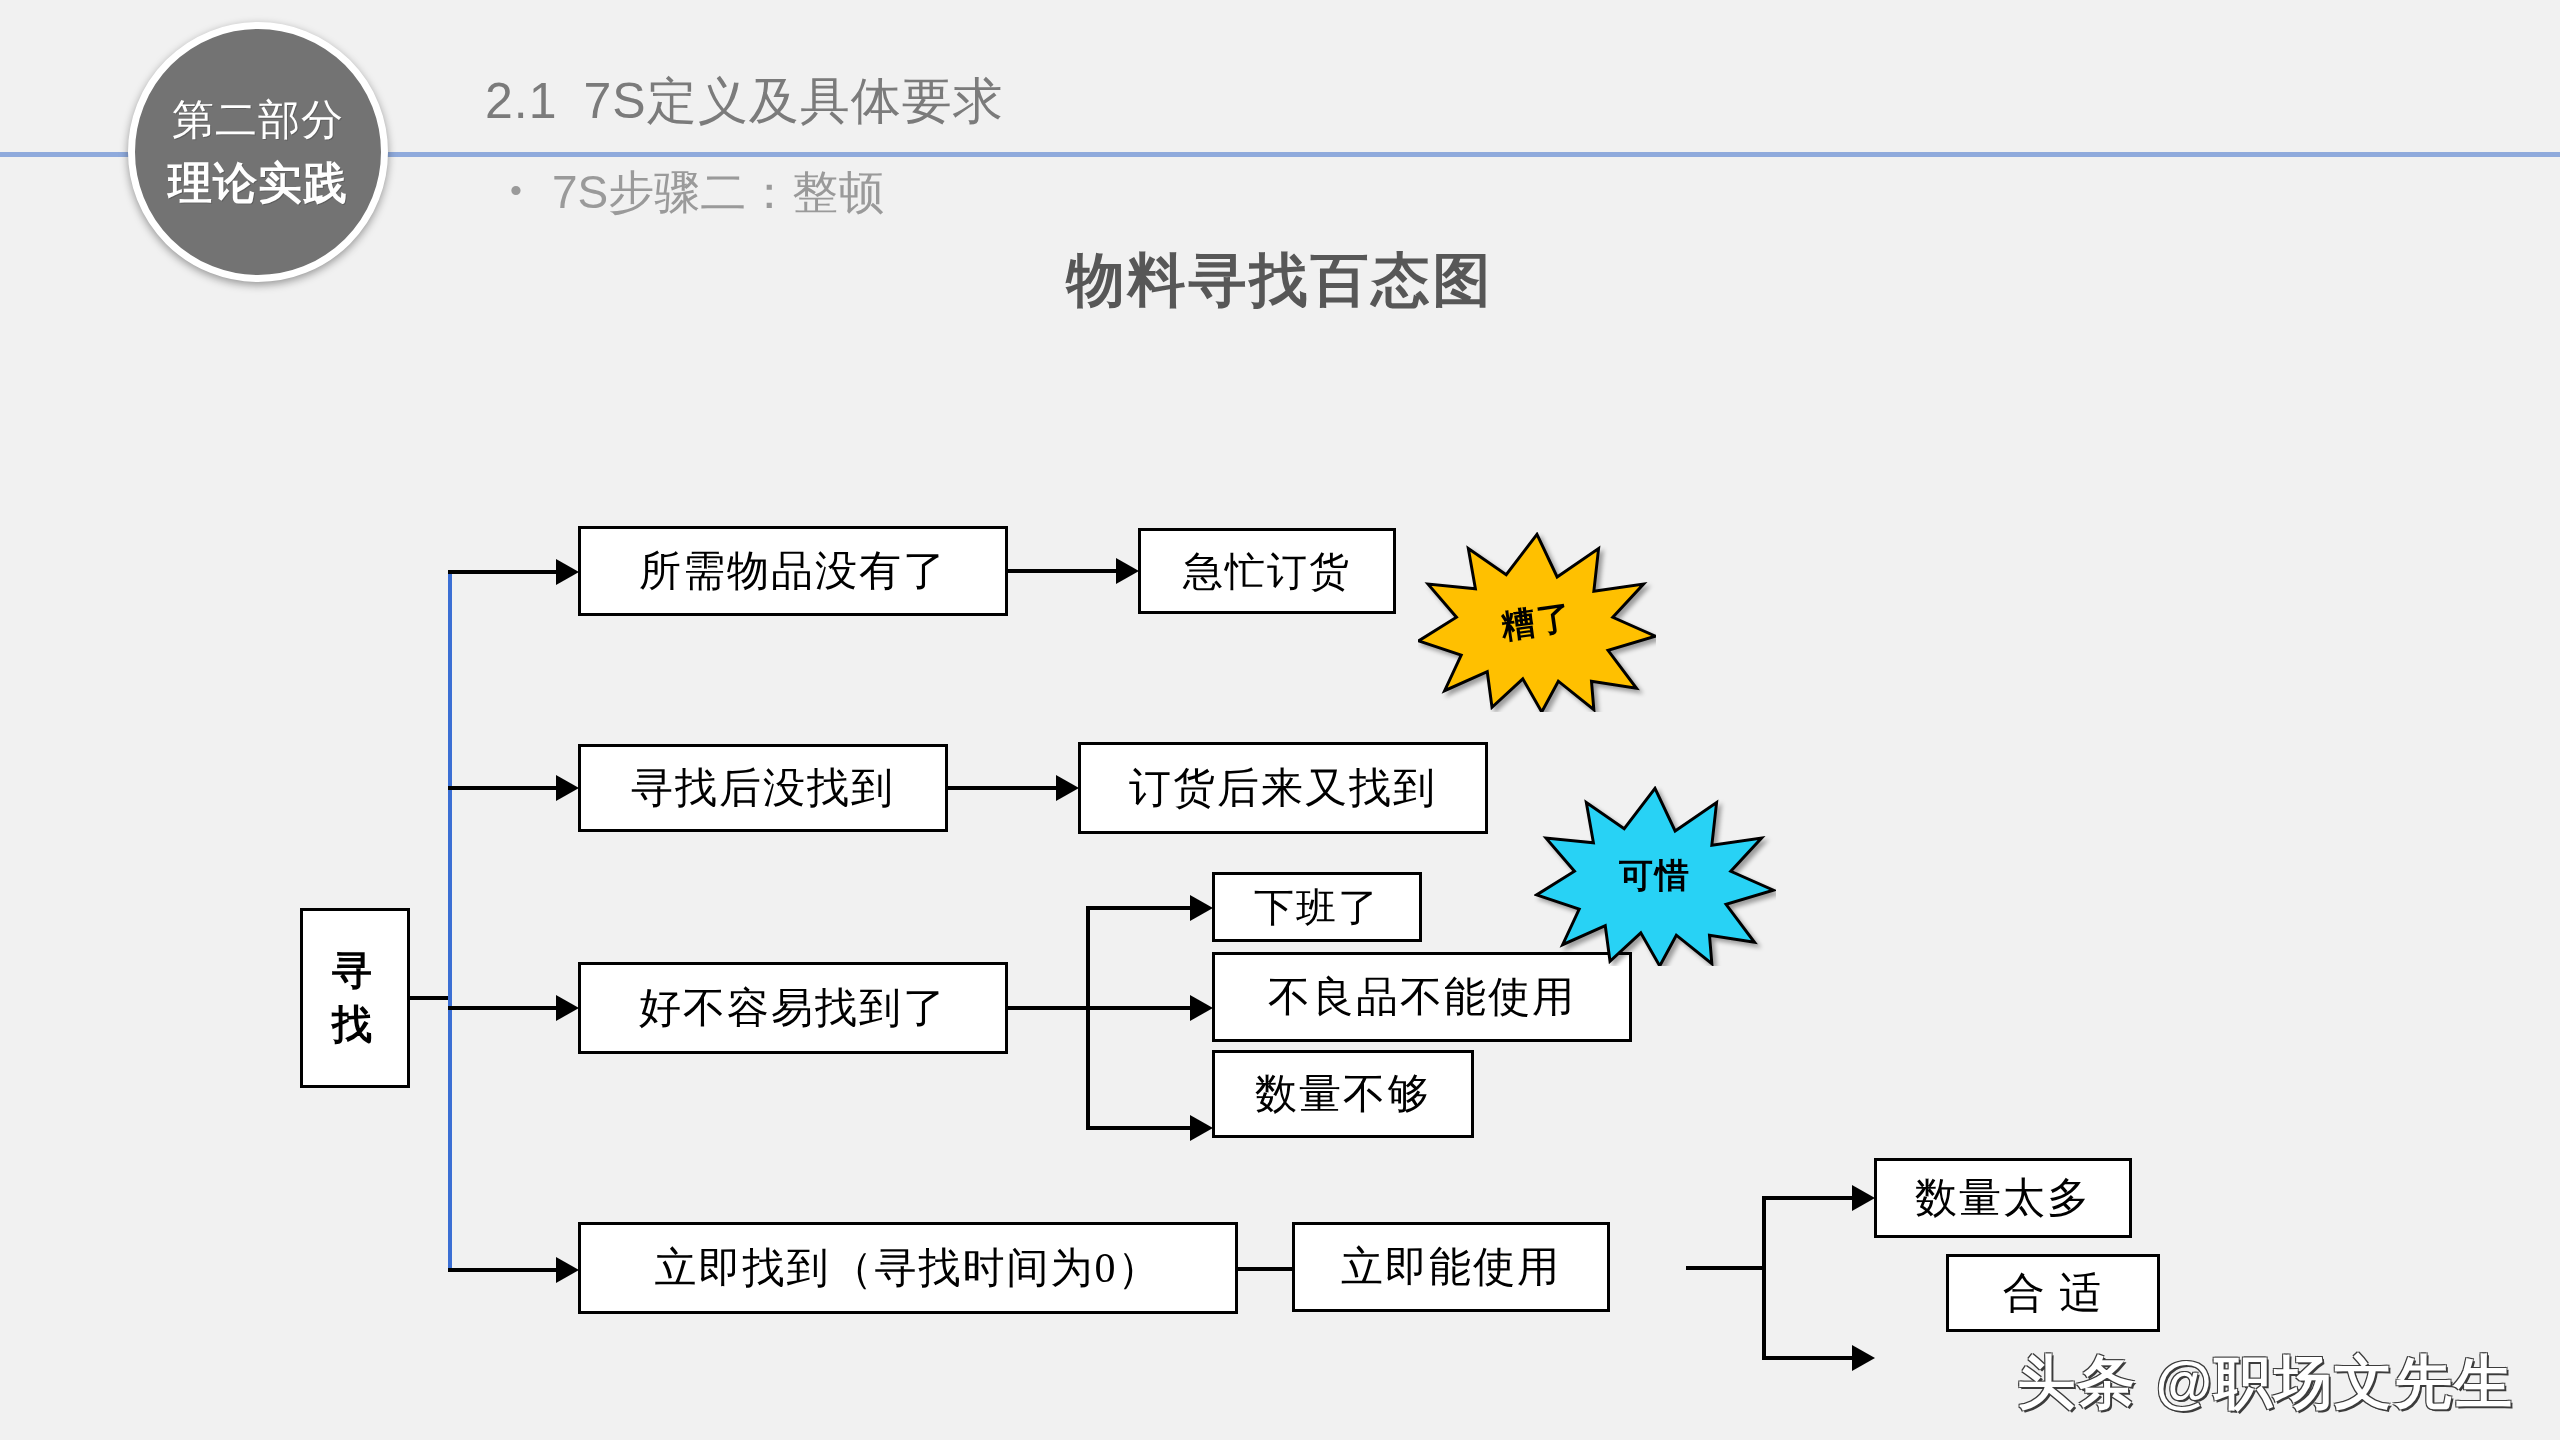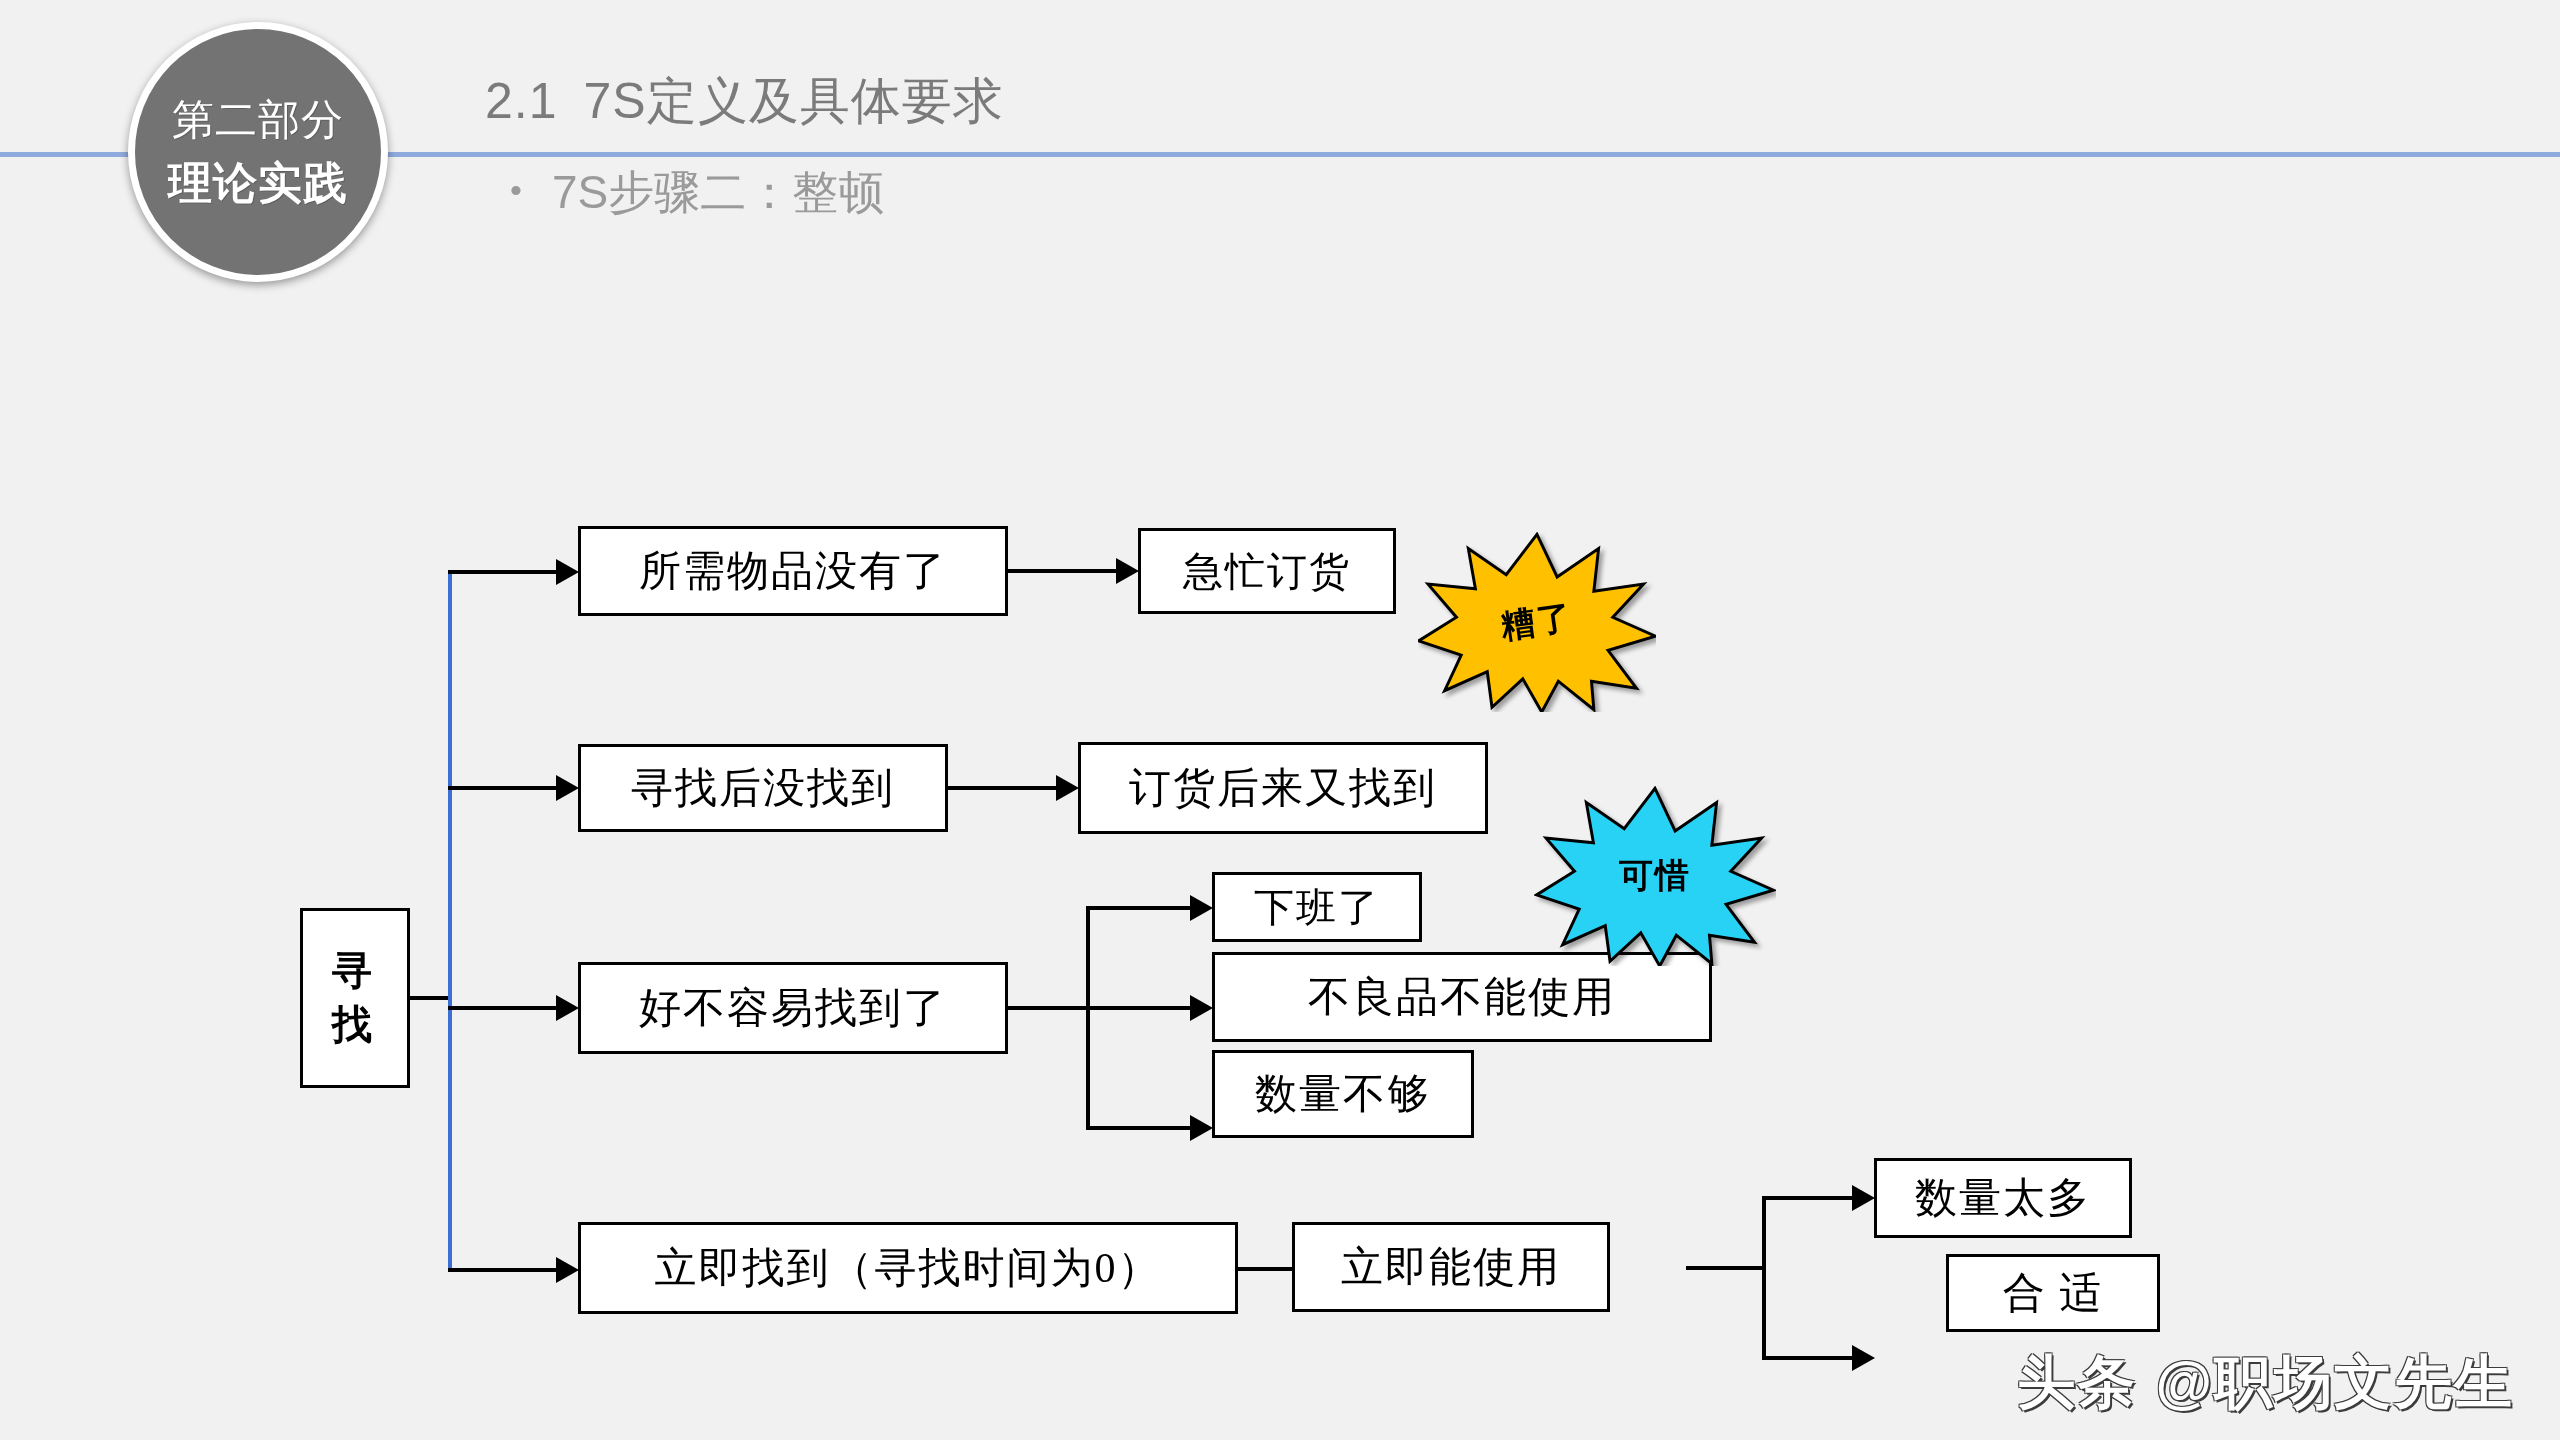--- a/index.html
+++ b/index.html
@@ -194,20 +194,21 @@
 
   <div class="head-title">
     <span class="num">2.1</span><span>7S定义及具体要求</span>
   </div>
 
   <div class="head-sub">
     <span class="bullet">•</span>
     <span>7S步骤二：整顿</span>
   </div>
 
+  <div class="slide-title">物料寻找百态图</div>
 
   <div class="node tall" style="left:300px; top:908px; width:110px; height:180px; font-size:40px;">
     <span>寻</span>
     <span>找</span>
   </div>
 
   <div class="hline" style="left:410px; top:996px; width:40px;"></div>
 
   <div class="spine" style="left:448px; top:572px; height:698px;"></div>
 
@@ -244,21 +245,21 @@
   <div class="hline" style="left:1086px; top:906px; width:106px;"></div>
   <div class="arrow" style="left:1190px; top:895px;"></div>
   <div class="hline" style="left:1086px; top:1006px; width:106px;"></div>
   <div class="arrow" style="left:1190px; top:995px;"></div>
   <div class="hline" style="left:1086px; top:1126px; width:106px;"></div>
   <div class="arrow" style="left:1190px; top:1115px;"></div>
 
   <div class="node" style="left:1212px; top:872px; width:210px; height:70px; font-size:40px;">
     <span>下班了</span>
   </div>
-  <div class="node" style="left:1212px; top:952px; width:500px; height:90px; font-size:42px;">
+  <div class="node" style="left:1212px; top:952px; width:420px; height:90px; font-size:42px;">
     <span>不良品不能使用</span>
   </div>
   <div class="node" style="left:1212px; top:1050px; width:262px; height:88px; font-size:42px;">
     <span>数量不够</span>
   </div>
 
   <div class="hline" style="left:448px; top:1268px; width:110px;"></div>
   <div class="arrow" style="left:556px; top:1257px;"></div>
   <div class="node" style="left:578px; top:1222px; width:660px; height:92px; font-size:42px;">
     <span>立即找到（寻找时间为0）</span>

